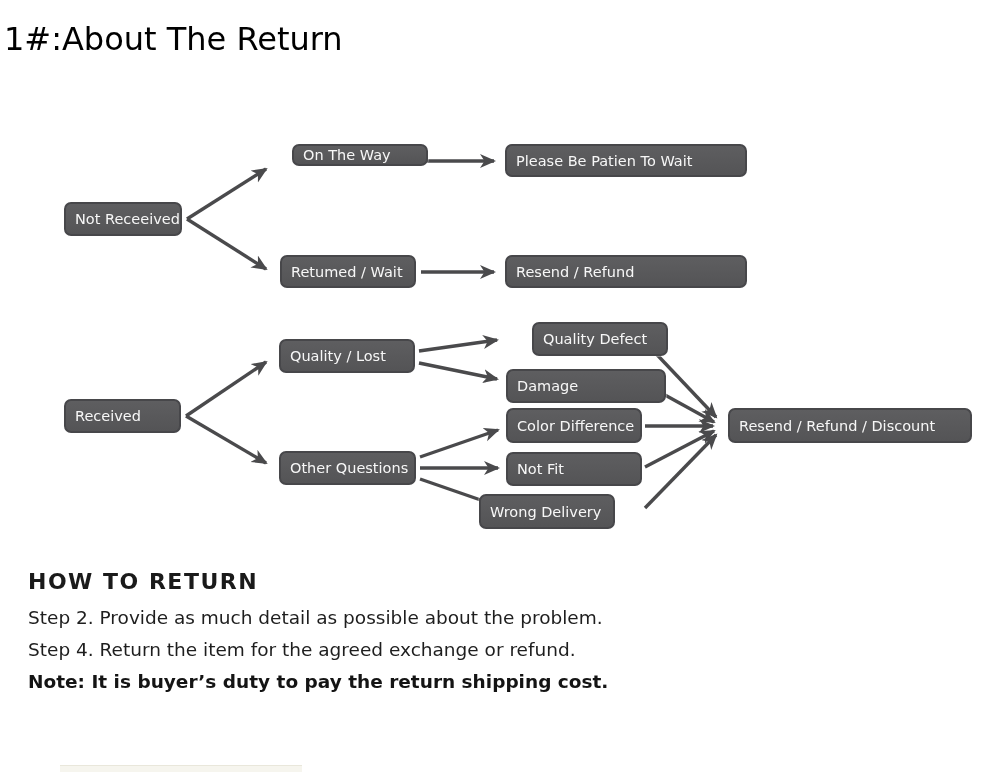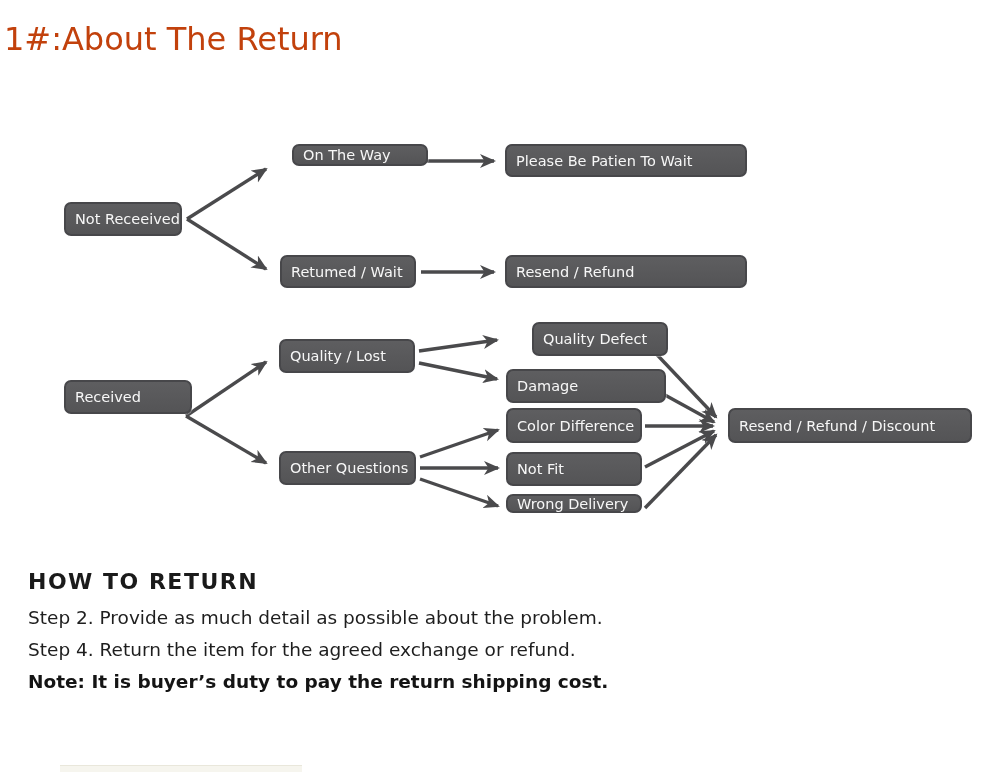--- a/index.html
+++ b/index.html
@@ -3,21 +3,21 @@
 <meta charset="utf-8">
 <style>
   html,body { margin:0; padding:0; background:#ffffff; }
   .canvas {
     position:relative; width:1000px; height:772px; background:#ffffff;
     overflow:hidden; font-family:"Liberation Sans", sans-serif; 
   }
   .title {
     position:absolute; left:4px; top:20px; margin:0;
     font-family:"DejaVu Sans", sans-serif;
-    font-size:32px; font-weight:500; color:#c2410c; letter-spacing:0px;
+    font-size:32px; font-weight:500; color:#000000; letter-spacing:0px;
     white-space:nowrap;
   }
   .diagram { position:absolute; left:0; top:0; width:1000px; height:772px; }
   .arrows { position:absolute; left:0; top:0; width:1000px; height:772px; }
   .node {
     position:absolute; box-sizing:border-box;
     background:linear-gradient(180deg,#5e5e60 0%,#545456 100%);
     border:2px solid #47474a; border-radius:7px;
     color:#f7f7f7; font-family:"DejaVu Sans", sans-serif; font-size:14.5px;
     display:flex; align-items:center; padding-left:9px;
@@ -82,29 +82,29 @@
         <line x1="645" y1="508" x2="716" y2="435" marker-end="url(#ah)"></line>
       </g>
     </svg>
 
     <div class="node" style="left:64px;top:202px;width:118px;height:34px">Not Receeived</div>
     <div class="node" style="left:292px;top:144px;width:136px;height:22px">On The Way</div>
     <div class="node" style="left:505px;top:144px;width:242px;height:33px">Please Be Patien To Wait</div>
     <div class="node" style="left:280px;top:255px;width:136px;height:33px">Retumed / Wait</div>
     <div class="node" style="left:505px;top:255px;width:242px;height:33px">Resend / Refund</div>
 
-    <div class="node" style="left:64px;top:380px;width:128px;height:34px">Received</div>
+    <div class="node" style="left:64px;top:399px;width:117px;height:34px">Received</div>
     <div class="node" style="left:279px;top:339px;width:136px;height:34px">Quality / Lost</div>
     <div class="node" style="left:279px;top:451px;width:137px;height:34px">Other Questions</div>
 
     <div class="node" style="left:532px;top:322px;width:136px;height:34px">Quality Defect</div>
     <div class="node" style="left:506px;top:369px;width:160px;height:34px">Damage</div>
     <div class="node" style="left:506px;top:408px;width:136px;height:35px">Color Difference</div>
     <div class="node" style="left:506px;top:452px;width:136px;height:34px">Not Fit</div>
-    <div class="node" style="left:506px;top:494px;width:136px;height:19px">Wrong Delivery</div>
+    <div class="node" style="left:479px;top:494px;width:136px;height:35px">Wrong Delivery</div>
 
     <div class="node" style="left:728px;top:408px;width:244px;height:35px">Resend / Refund / Discount</div>
   </div>
 
   <div class="howto">
     <h2>HOW TO RETURN</h2>
     <div class="step-line">Step 2. Provide as much detail as possible about the problem.</div>
     <div class="step-line">Step 4. Return the item for the agreed exchange or refund.</div>
     <div class="note-line">Note: It is buyer’s duty to pay the return shipping cost.</div>
   </div>

